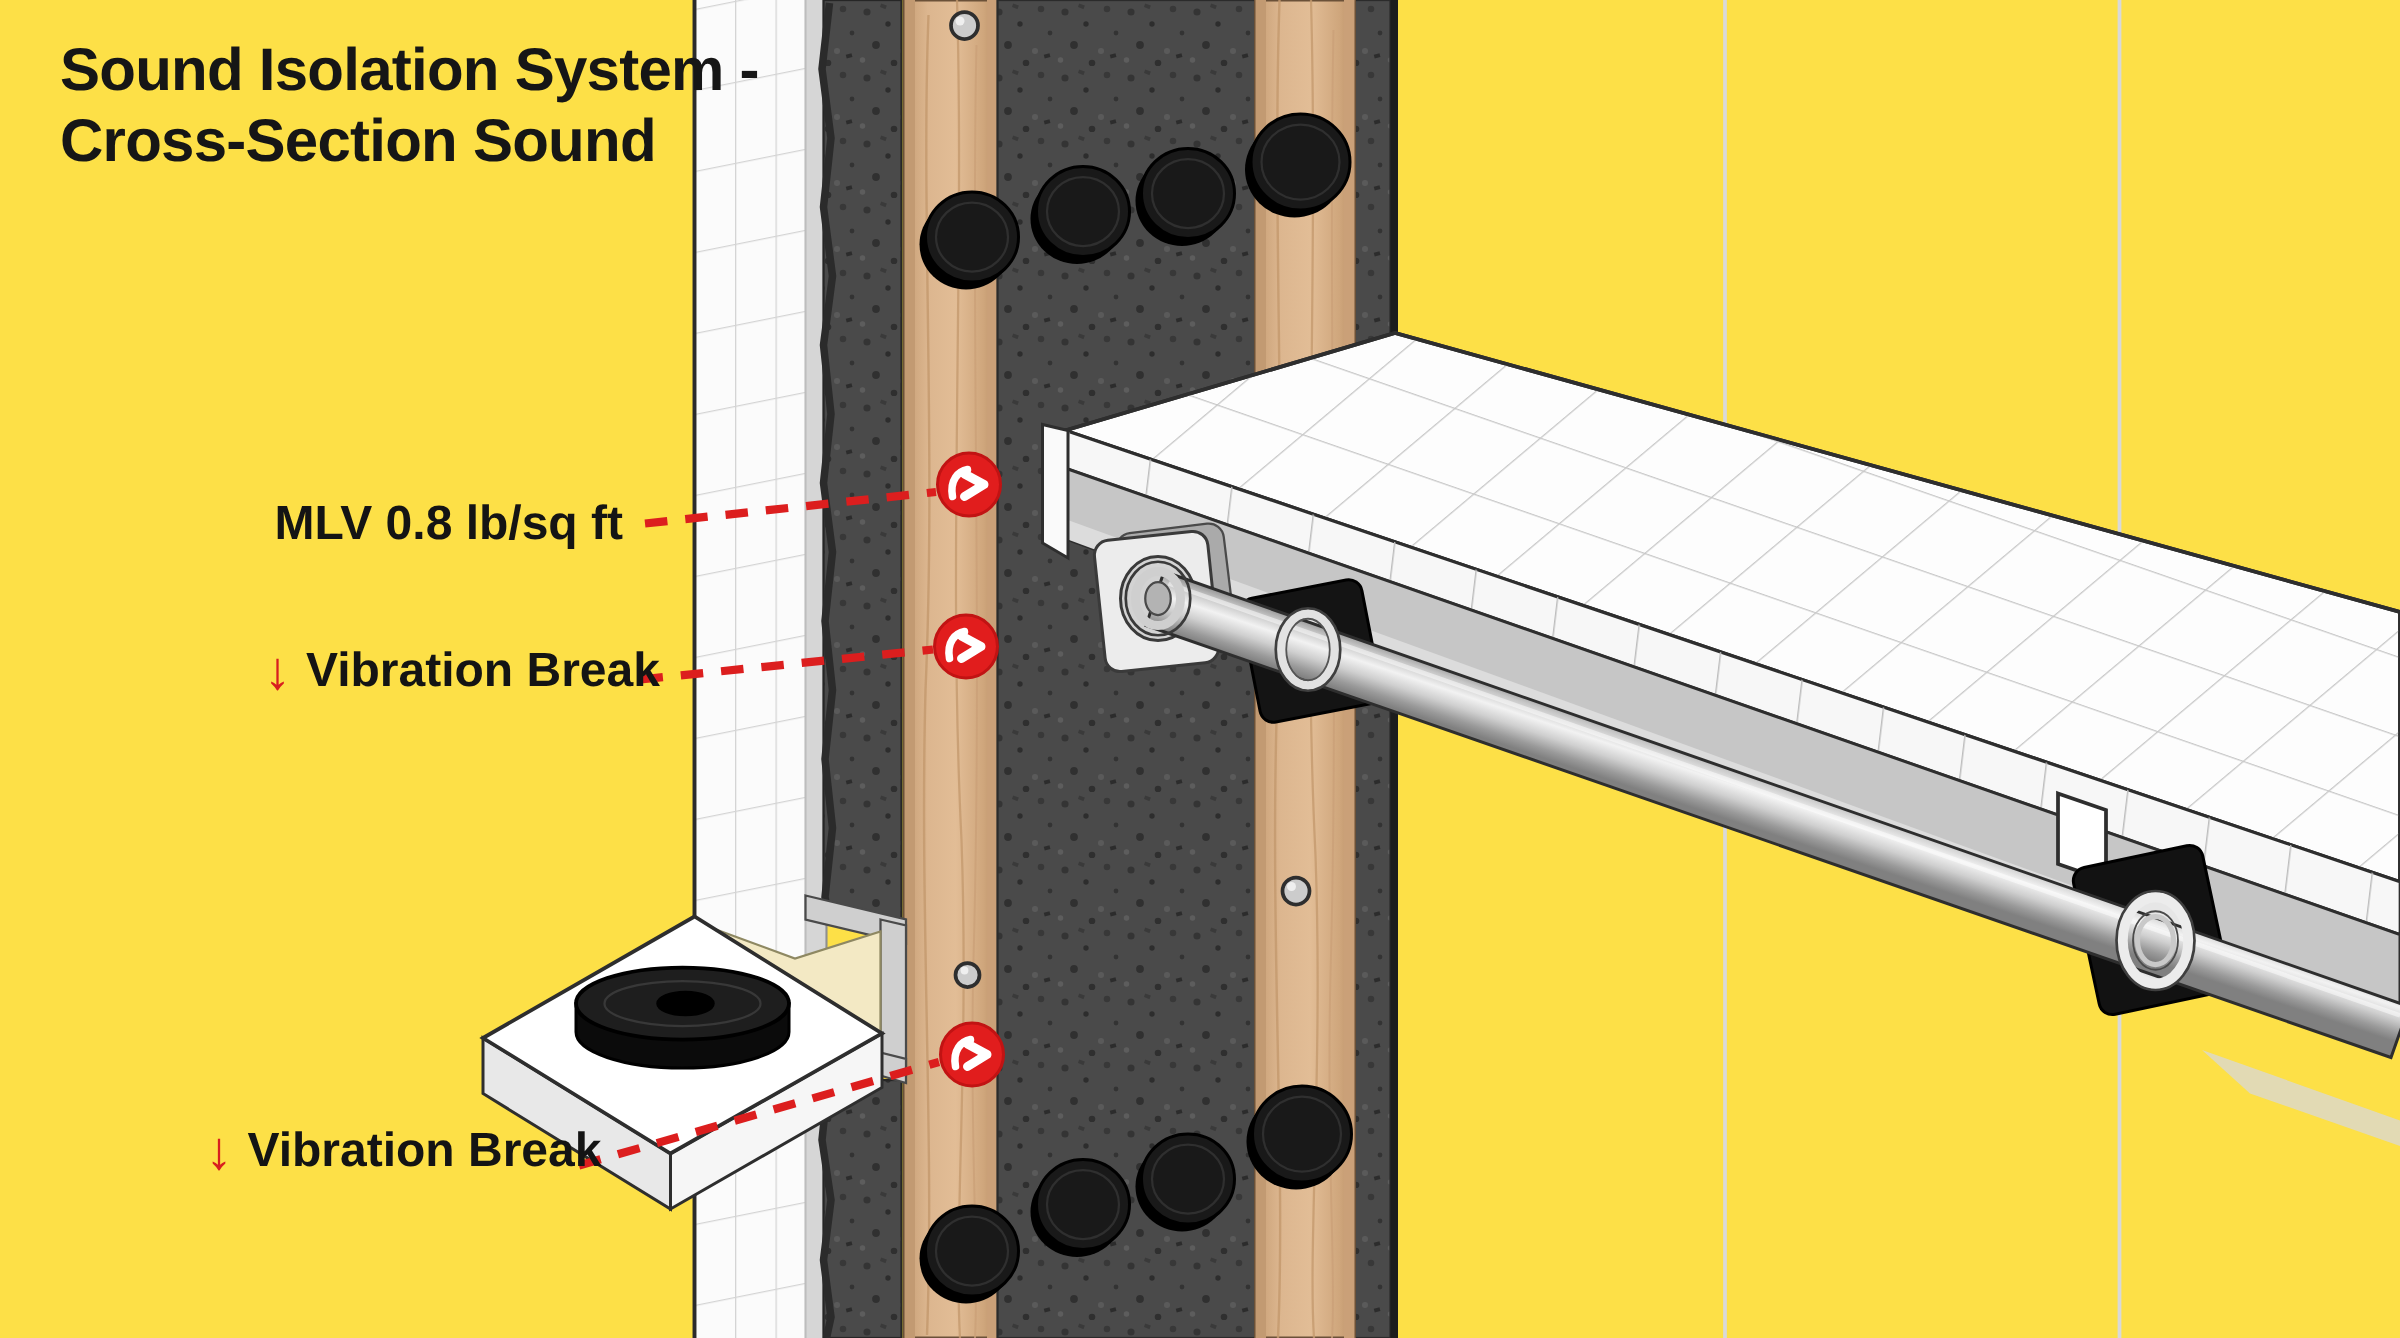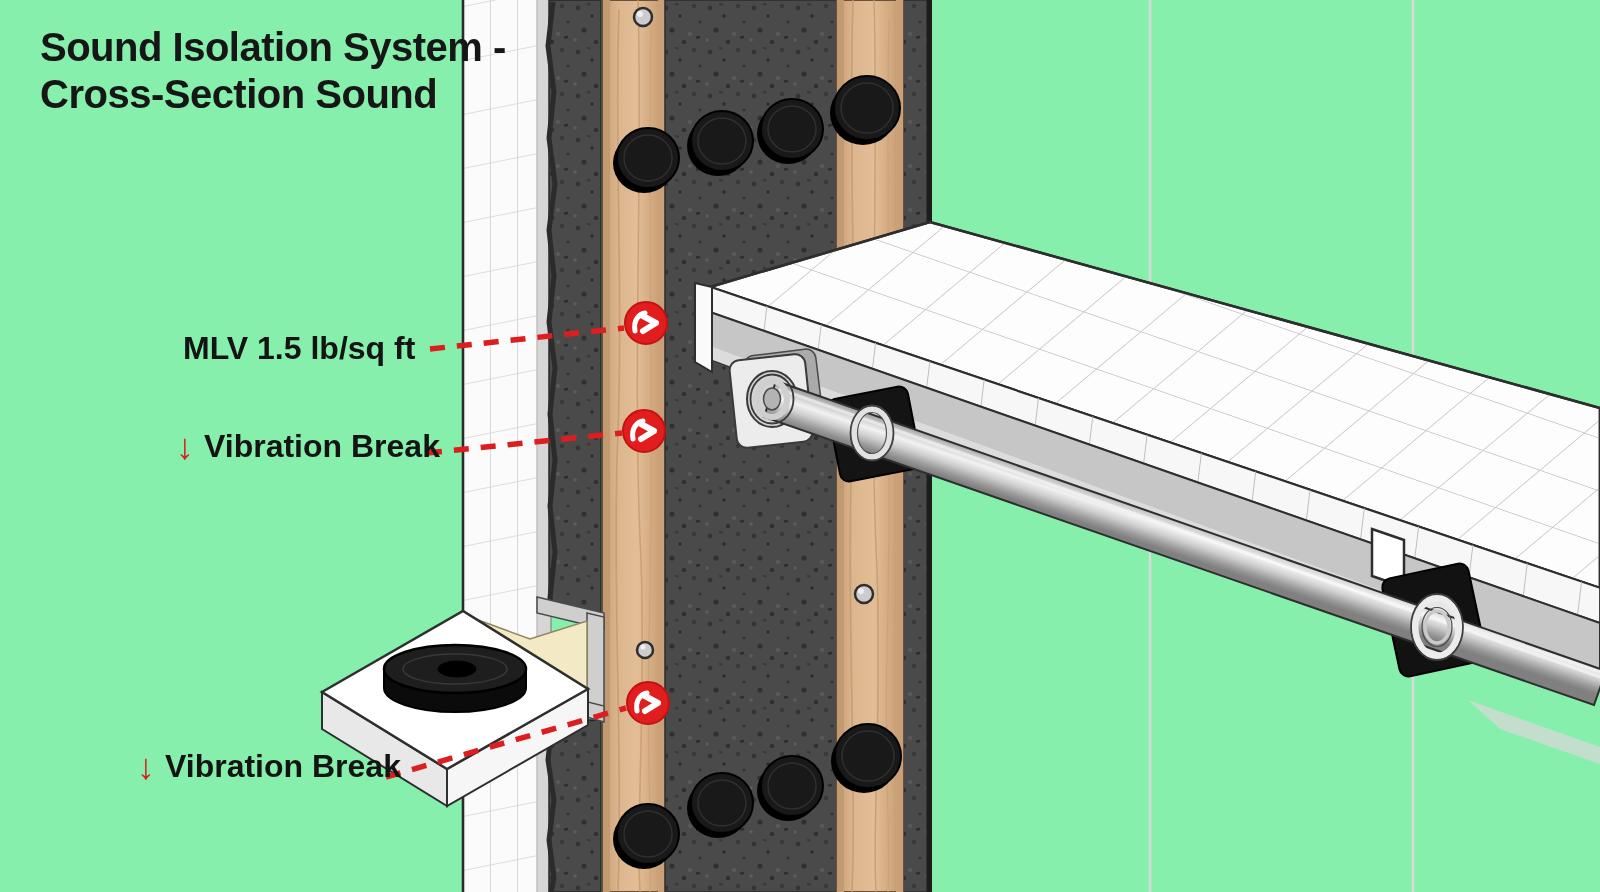--- a/index.html
+++ b/index.html
@@ -1,18 +1,18 @@
 <!DOCTYPE html>
 <html><head>
 <meta charset="utf-8">
 <style>
   html,body{margin:0;padding:0;background:#ffffff;}
   .canvas{
     position:relative;width:1600px;height:892px;overflow:hidden;
-    background:#86efac;font-family:"Liberation Sans",sans-serif;
+    background:#fde047;font-family:"Liberation Sans",sans-serif;
   }
   .canvas svg{position:absolute;left:0;top:0;}
   .page-title{
     position:absolute;left:40px;top:24px;z-index:10;
     font-size:40px;font-weight:700;line-height:47px;letter-spacing:-0.5px;color:#161616;
   }
   .anno-label{
     position:absolute;z-index:10;font-size:32px;font-weight:700;color:#141414;
     white-space:nowrap;display:flex;align-items:center;
   }
@@ -277,21 +277,21 @@
     </g>
   </g>
 </svg>
 
 <div class="page-title">
   <div>Sound Isolation System -</div>
   <div>Cross-Section Sound</div>
 </div>
 
 <div class="anno-label" id="lbl-mlv">
-  <span>MLV 1.5 lb/sq ft</span>
+  <span>MLV 0.8 lb/sq ft</span>
 </div>
 
 <div class="anno-label" id="lbl-vb1">
   <span class="red-arrow">↓</span>
   <span>Vibration Break</span>
 </div>
 
 <div class="anno-label" id="lbl-vb2">
   <span class="red-arrow">↓</span>
   <span>Vibration Break</span>

